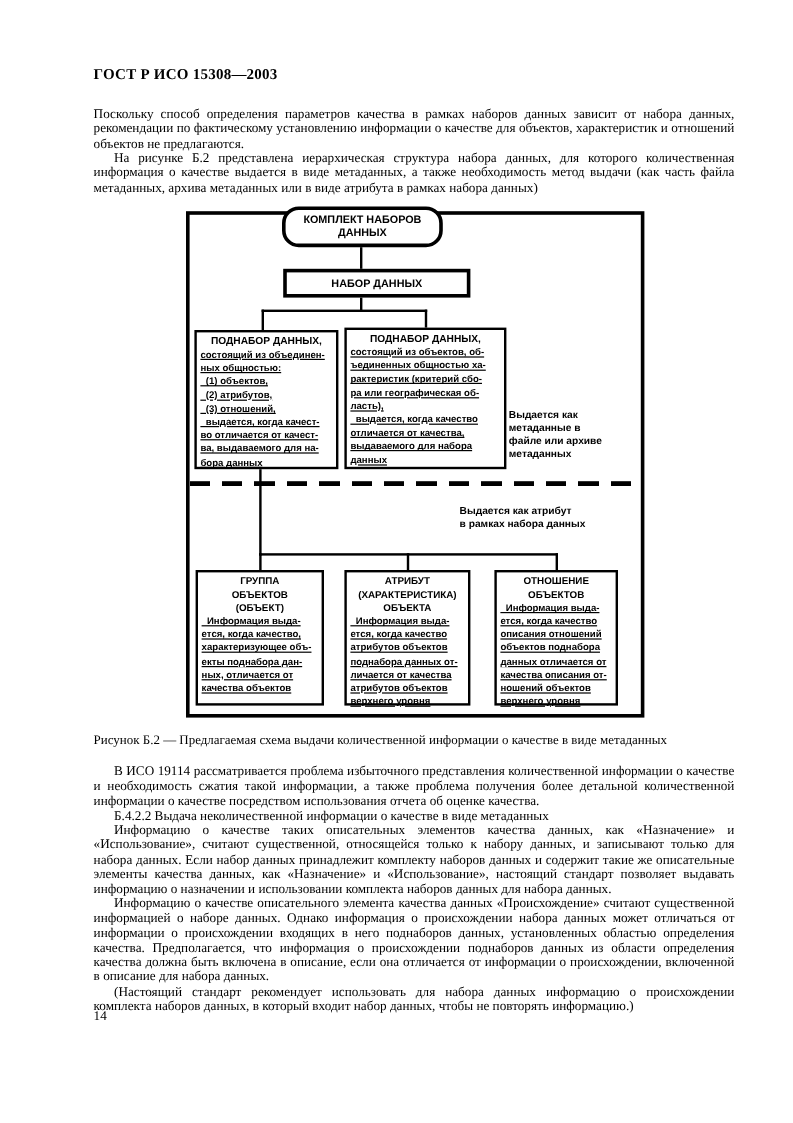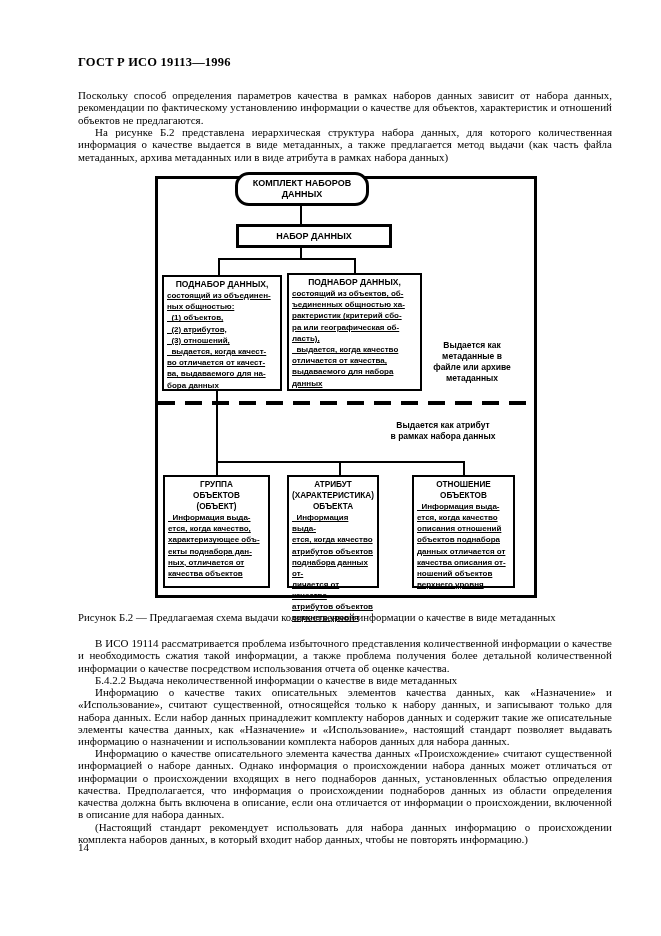--- a/index.html
+++ b/index.html
@@ -78,50 +78,49 @@
   }
   .bottom .box-title { font-size: 8.2px; line-height: 11.1px; }
   .bottom .box-body  { line-height: 11.1px; }
   .complect-box { left: 235px; top: 172px; width: 134px; height: 34px; border-radius: 14px; }
   .complect-box .box-title { font-size: 9px; line-height: 11px; }
   .dataset-box  { left: 236px; top: 224px; width: 156px; height: 24px; }
   .dataset-box .box-title { font-size: 9px; line-height: 10px; }
   .subset-left  { left: 162px; top: 275px; width: 120px; height: 116px; }
   .subset-right { left: 287px; top: 273px; width: 135px; height: 118px; }
   .box-group    { left: 163px; top: 475px; width: 107px; height: 113px; }
-  .box-attr     { left: 287px; top: 475px; width: 92px; height: 113px; }
+  .box-attr     { left: 287px; top: 475px; width: 105px; height: 113px; }
   .box-rel      { left: 412px; top: 475px; width: 103px; height: 113px; }
   .vline { position: absolute; width: 2px; background: #000; }
   .hline { position: absolute; height: 2px; background: #000; }
   .dash-line {
     position: absolute;
     left: 158px; top: 401px; width: 376px; height: 4px;
     background: repeating-linear-gradient(90deg, #000 0 17px, transparent 17px 27px);
   }
   .side-label {
     position: absolute;
     font-family: "Liberation Sans", sans-serif;
     font-weight: bold;
     font-size: 8.5px;
     line-height: 11px;
-    text-align: center;
     white-space: pre-line;
   }
   .label-metadata  { left: 424px; top: 340px; width: 96px; }
   .label-attribute { left: 383px; top: 420px; width: 120px; }
 </style>
 </head>
 <body>
 
 <div class="page">
 
-  <div class="gost-header">ГОСТ Р ИСО 19113—1996</div>
+  <div class="gost-header">ГОСТ Р ИСО 15308—2003</div>
 
   <p class="para" style="top:89px">Поскольку способ определения параметров качества в рамках наборов данных зависит от набора данных, рекомендации по фактическому установлению информации о качестве для объектов, характеристик и отношений объектов не предлагаются.</p>
-  <p class="para indent" style="top:126px">На рисунке Б.2 представлена иерархическая структура набора данных, для которого количественная информация о качестве выдается в виде метаданных, а также предлагается метод выдачи (как часть файла метаданных, архива метаданных или в виде атрибута в рамках набора данных)</p>
+  <p class="para indent" style="top:126px">На рисунке Б.2 представлена иерархическая структура набора данных, для которого количественная информация о качестве выдается в виде метаданных, а также необходимость метод выдачи (как часть файла метаданных, архива метаданных или в виде атрибута в рамках набора данных)</p>
 
   <div class="diagram">
     <div class="outer-frame"></div>
 
     <div class="dbox thick complect-box">
       <div class="box-title">КОМПЛЕКТ НАБОРОВ
 ДАННЫХ</div>
     </div>
 
     <div class="vline" style="left:300px; top:206px; height:19px"></div>

